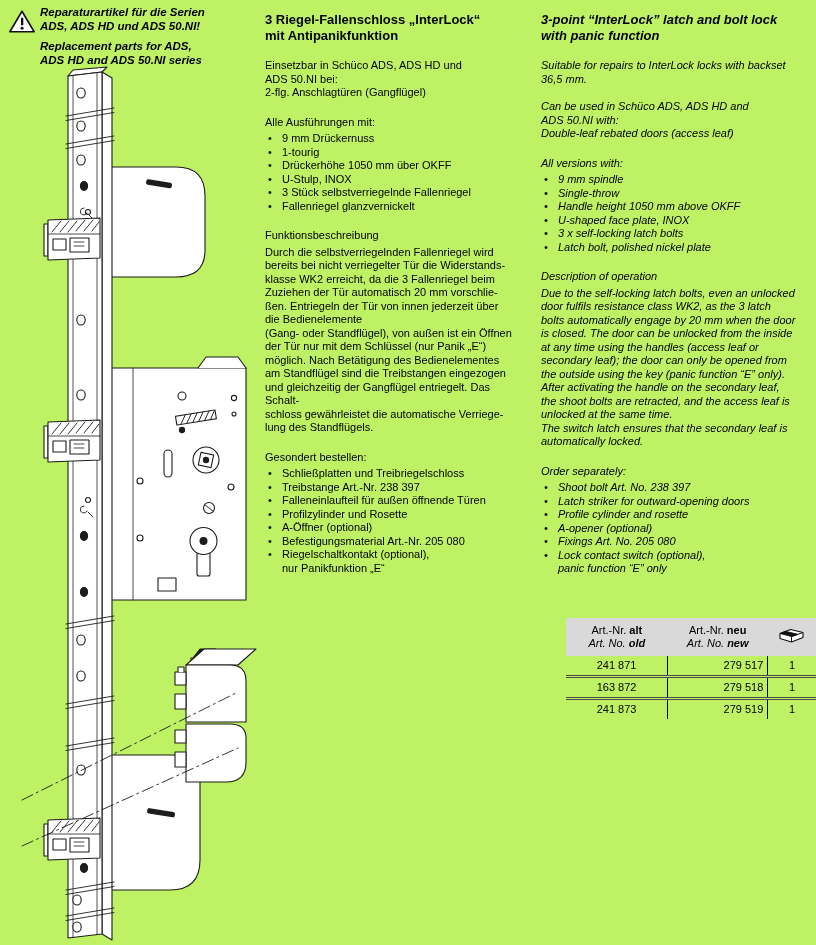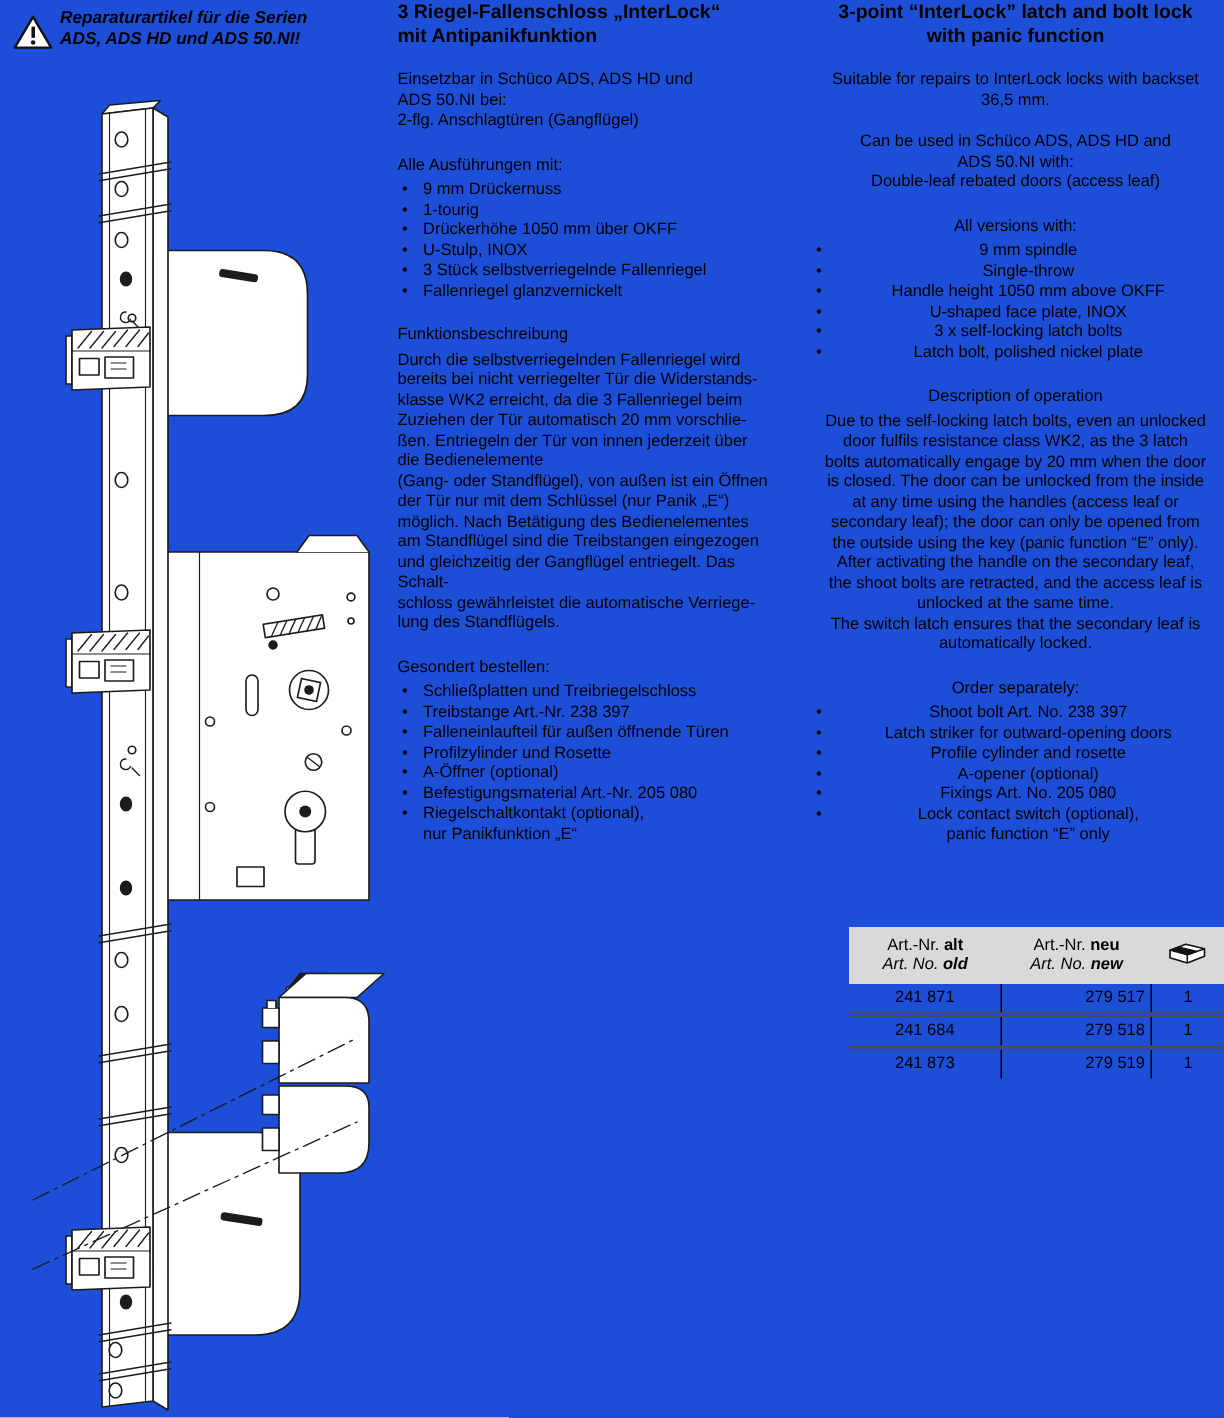--- a/index.html
+++ b/index.html
@@ -1,30 +1,30 @@
 <!DOCTYPE html>
 <html style="--header-bg: #d9d9d9; --row-line: #4a4a4a;"><head>
 <meta charset="utf-8">
 <style>
   html,body{margin:0;padding:0;background:#fff;}
   .page{
-    position:relative; width:816px; height:945px; background:#1d4ed8;
+    position:relative; width:816px; height:945px; background:#bef264;
     font-family:"Liberation Sans", sans-serif; color:#000; overflow:hidden;
   }
   
   .warning{position:absolute; left:8px; top:6px; width:250px;}
   .warning-icon{position:absolute; left:0; top:3px;}
   .warning-text{margin-left:32px; font-size:11.5px; line-height:13.5px; font-weight:bold; font-style:italic;}
   .warning-text p{margin:0 0 7px; white-space:pre-line;}
   
   .drawing{position:absolute; left:0; top:60px;}
   
-  .col{position:absolute; top:0; font-size:11px; line-height:13.5px;}
+  .col{position:absolute; top:12px; font-size:11px; line-height:13.5px;}
   .col-de{left:265px; width:264px;}
-  .col-en{left:541px; width:272px; text-align:center;}
+  .col-en{left:541px; width:272px; font-style:italic;}
   .col h1{font-size:13px; line-height:16px; font-weight:bold; margin:0 0 15px; white-space:pre-line;}
   .col p{margin:0 0 14px; white-space:pre-line;}
   .col p.tight{margin-bottom:3px;margin-top:16px;}
   .col p.mb6{margin-bottom:6px;}
   .col p.mb16{margin-bottom:16px;}
   .col ul{list-style:none; margin:0 0 13px; padding:0;}
   .col li{position:relative; padding-left:17px; white-space:pre-line;}
   .col li::before{content:"\2022"; position:absolute; left:3px; top:0;}
   
   .art-table{
@@ -52,20 +52,22 @@
 
   <div class="warning">
     <svg class="warning-icon" width="28" height="25" viewBox="0 0 30 26">
       <path d="M15,2 L28,24 L2,24 Z" fill="#fff" stroke="#111" stroke-width="1.7" stroke-linejoin="round"></path>
       <rect x="13.9" y="9" width="2.5" height="8" fill="#111"></rect>
       <circle cx="15.1" cy="20.3" r="1.6" fill="#111"></circle>
     </svg>
     <div class="warning-text">
       <p>Reparaturartikel für die Serien
 ADS, ADS HD und ADS 50.NI!</p>
+      <p>Replacement parts for ADS,
+ADS HD and ADS 50.NI series</p>
     </div>
   </div>
 
   <svg class="drawing" width="260" height="885" viewBox="0 60 260 885">
     <g fill="#fff" stroke="#1c1c1c" stroke-width="1.1" stroke-linejoin="round" stroke-linecap="round">
 
       <g>
         <path d="M100,167 H176 Q205,167 205,196 V250 Q205,277 176,277 H100 Z"></path>
         <rect x="146" y="181" width="26" height="5.5" rx="2" transform="rotate(9 159 184)" fill="#1c1c1c" stroke="none"></rect>
       </g>
@@ -294,21 +296,21 @@
         </th>
       </tr>
     </thead>
     <tbody>
       <tr>
         <td>241 871</td>
         <td class="new">279 517</td>
         <td class="qty">1</td>
       </tr>
       <tr>
-        <td>241 684</td>
+        <td>163 872</td>
         <td class="new">279 518</td>
         <td class="qty">1</td>
       </tr>
       <tr>
         <td>241 873</td>
         <td class="new">279 519</td>
         <td class="qty">1</td>
       </tr>
     </tbody>
   </table>

